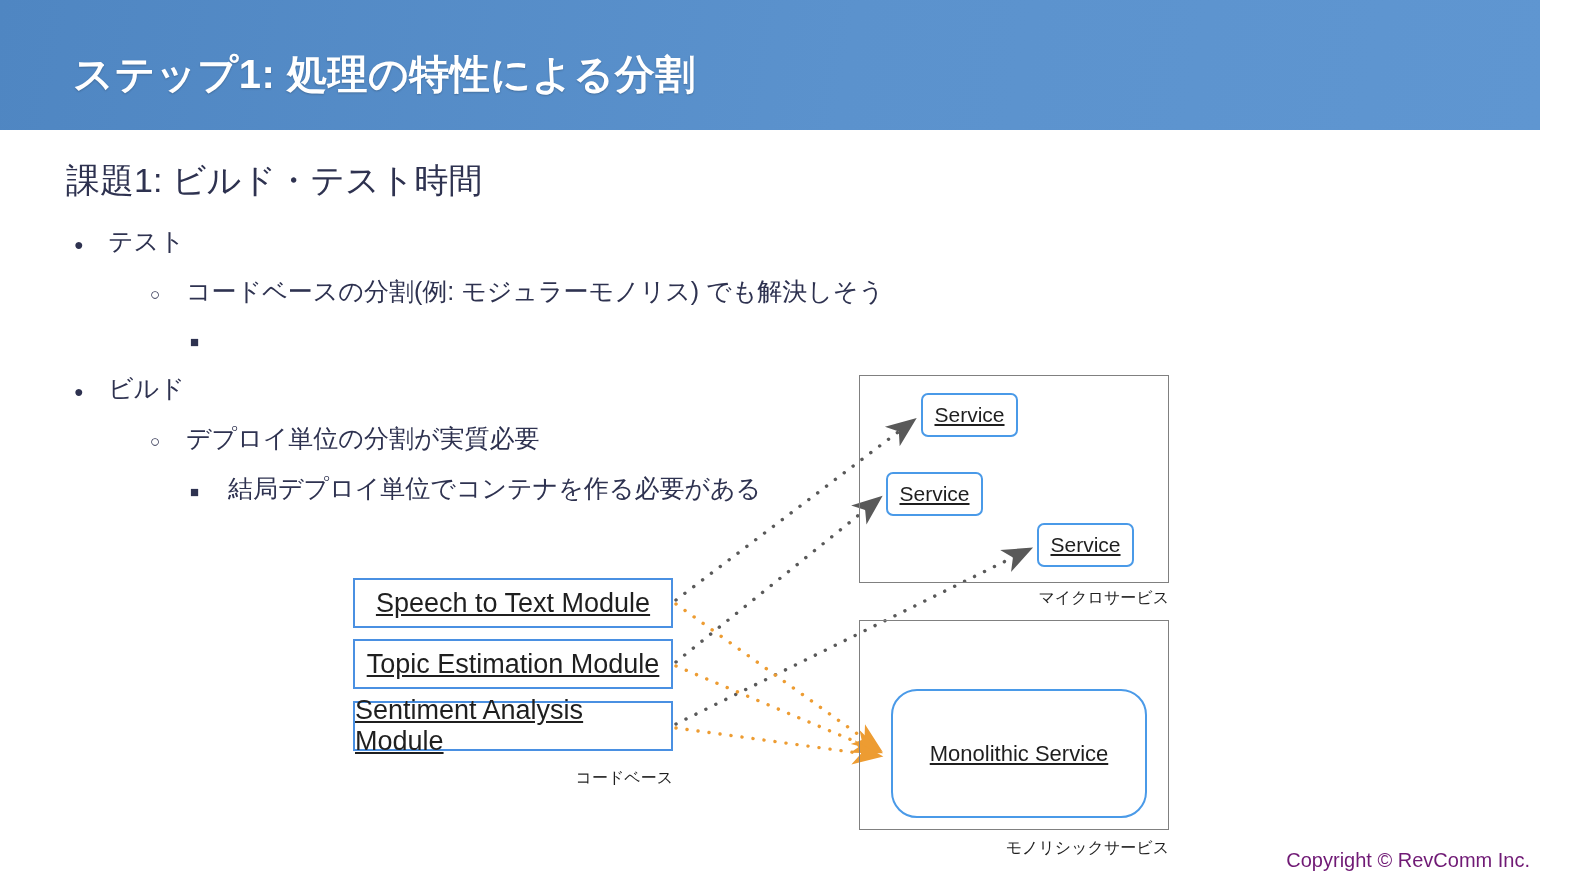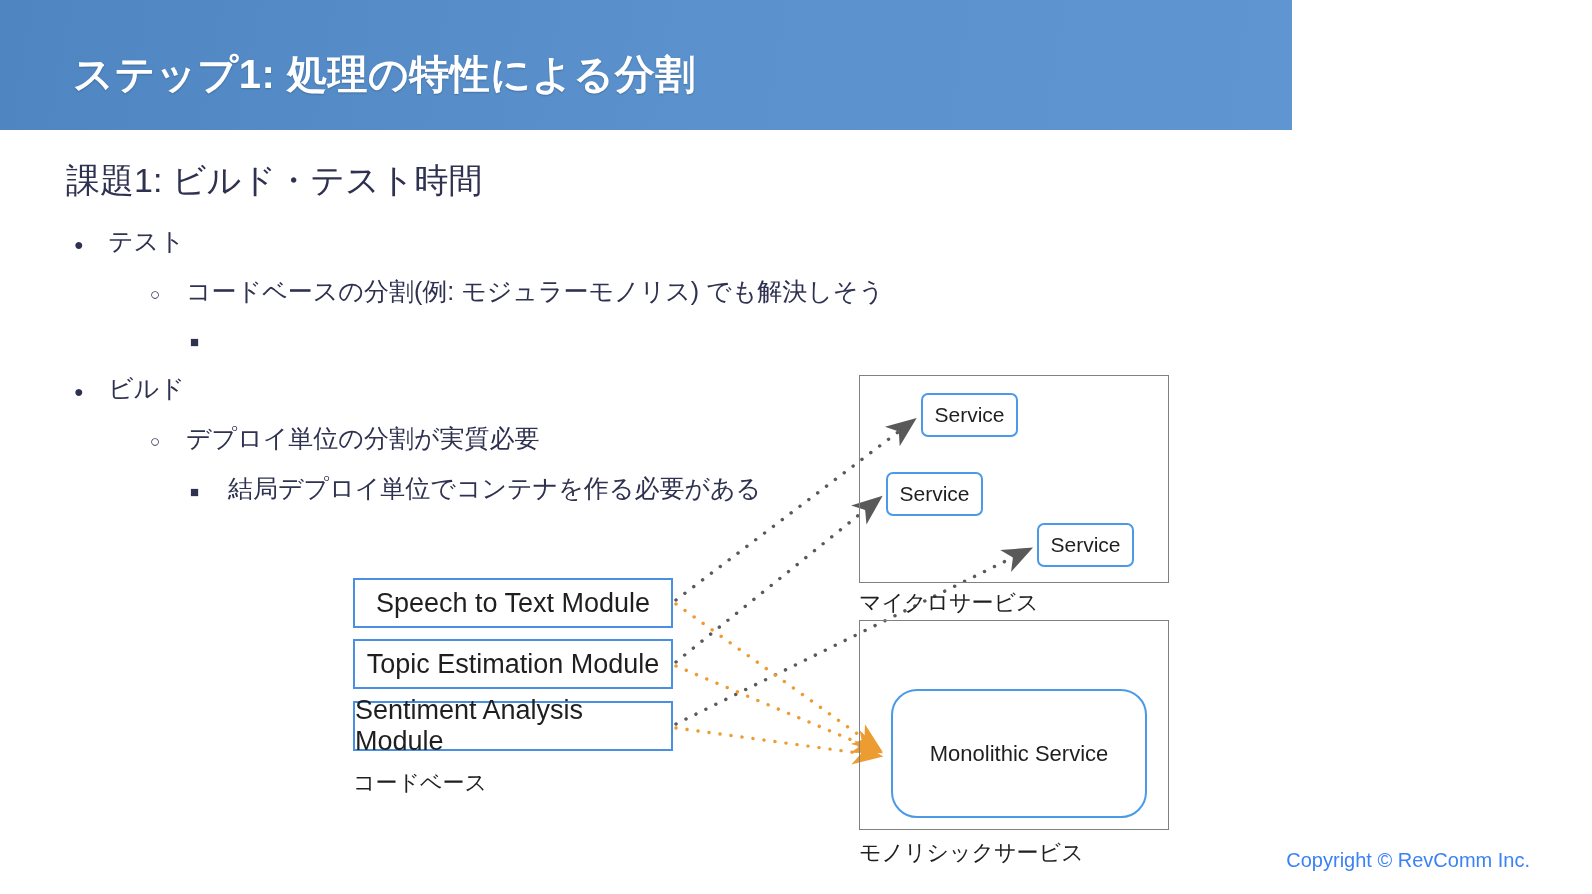--- a/index.html
+++ b/index.html
@@ -13,21 +13,21 @@
     position: relative;
     overflow: hidden;
     font-family: "Liberation Sans", "DejaVu Sans", sans-serif;
     color: #2e3250;
   }
 
   
   .header {
     position: absolute;
     left: 0; top: 0;
-    width: 1292px;
+    width: 1540px;
     height: 130px;
     background: linear-gradient(100deg, #4f86c2 0%, #5b92cd 55%, #5f96d1 100%);
   }
   .header-title {
     position: absolute;
     left: 73px;
     top: 47px;
     font-size: 40px;
     font-weight: bold;
     color: #ffffff;
@@ -95,20 +95,21 @@
     pointer-events: none;
   }
   .dgm-box {
     position: absolute;
     box-sizing: border-box;
     display: flex;
     align-items: center;
     justify-content: center;
     background: #ffffff;
     color: #1f1f1f;
+    text-decoration: underline;
   }
   .module-box {
     border: 2px solid #4a90e2;
     width: 320px;
     height: 50px;
     left: 353px;
     font-size: 27px;
   }
   .module-box.m1 { top: 578px; }
   .module-box.m2 { top: 639px; }
@@ -139,37 +140,37 @@
     border-radius: 26px;
     left: 891px;
     top: 689px;
     width: 256px;
     height: 129px;
     font-size: 22px;
   }
 
   .dgm-label {
     position: absolute;
-    font-size: 22px;
+    font-size: 16px;
     color: #1f1f1f;
     white-space: nowrap;
-    text-align: left;
+    text-align: right;
     font-family: Liberation Mono, monospace;
   }
   .label-codebase { left: 353px; top: 768px; width: 320px; }
   .label-micro    { left: 859px; top: 588px; width: 310px; }
   .label-mono     { left: 859px; top: 838px; width: 310px; }
 
   
   .copyright {
     position: absolute;
     right: 62px;
     bottom: 22px;
     font-size: 20px;
-    color: #3b82f6;
+    color: #701a75;
     white-space: nowrap;
   }
 </style>
 </head>
 <body>
 
 <div class="header">
   <div class="header-title">ステップ1: 処理の特性による分割</div>
 </div>
 

